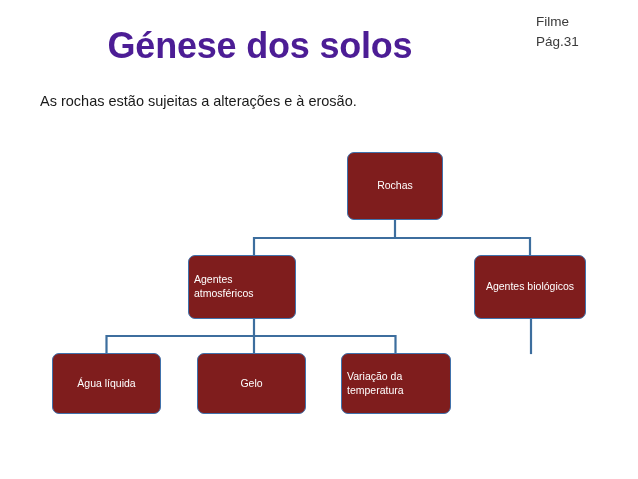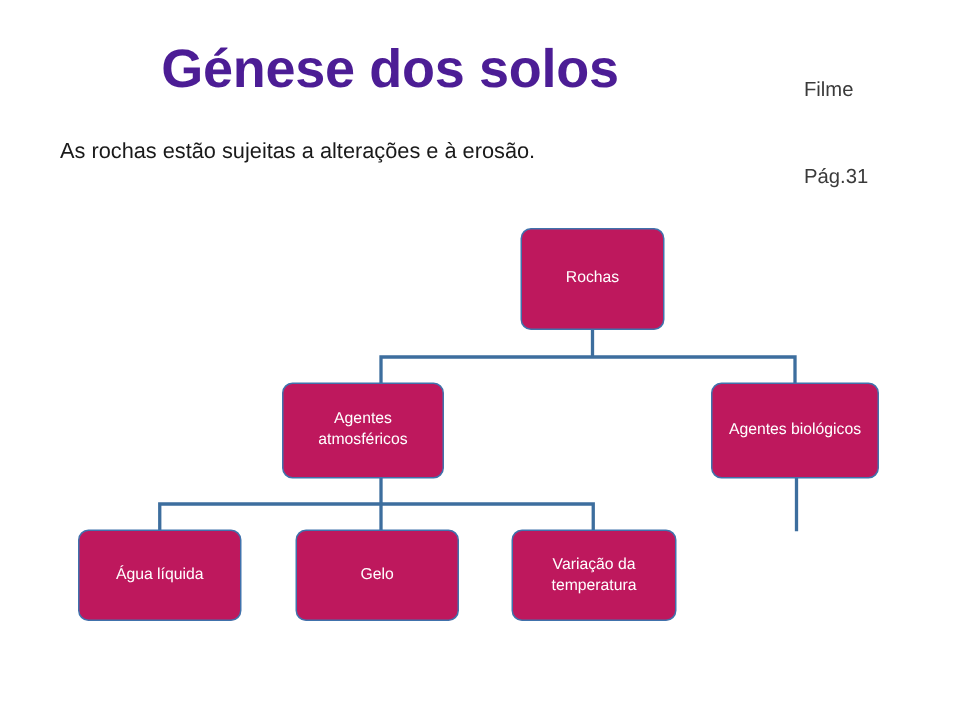--- a/index.html
+++ b/index.html
@@ -40,21 +40,21 @@
   #corner-note {
     position: absolute;
     right: 10px;
     top: 12px;
     width: 92px;
     font-size: 13.5px;
     color: #3a3a3a;
     line-height: 1.45;
     text-align: left;
   }
-  #corner-note div { display: block; margin-top: 38px; }
+  #corner-note div { display: block; }
 
   #subtitle {
     position: absolute;
     left: 40px;
     top: 93px;
     font-size: 14.5px;
     color: #1a1a1a;
     white-space: nowrap;
   }
 
@@ -70,28 +70,27 @@
     position: absolute;
     left: 0;
     top: 0;
     width: 638px;
     height: 479px;
     pointer-events: none;
   }
   .node {
     position: absolute;
     box-sizing: border-box;
-    background: #be185d;
+    background: #7f1d1d;
     border: 1px solid #4072ac;
     border-radius: 7px;
     color: #ffffff;
     display: flex;
     align-items: center;
     justify-content: center;
-    text-align: center;
     font-size: 10.5px;
     line-height: 1.32;
     padding: 2px 5px;
     white-space: pre-line;
   }
   #node-rochas      { left: 347px; top: 152px; width: 96px;  height: 68px; }
   #node-atmos       { left: 188px; top: 255px; width: 108px; height: 64px; }
   #node-bio         { left: 474px; top: 255px; width: 112px; height: 64px; }
   #node-agua        { left: 52px;  top: 353px; width: 109px; height: 61px; }
   #node-gelo        { left: 197px; top: 353px; width: 109px; height: 61px; }

